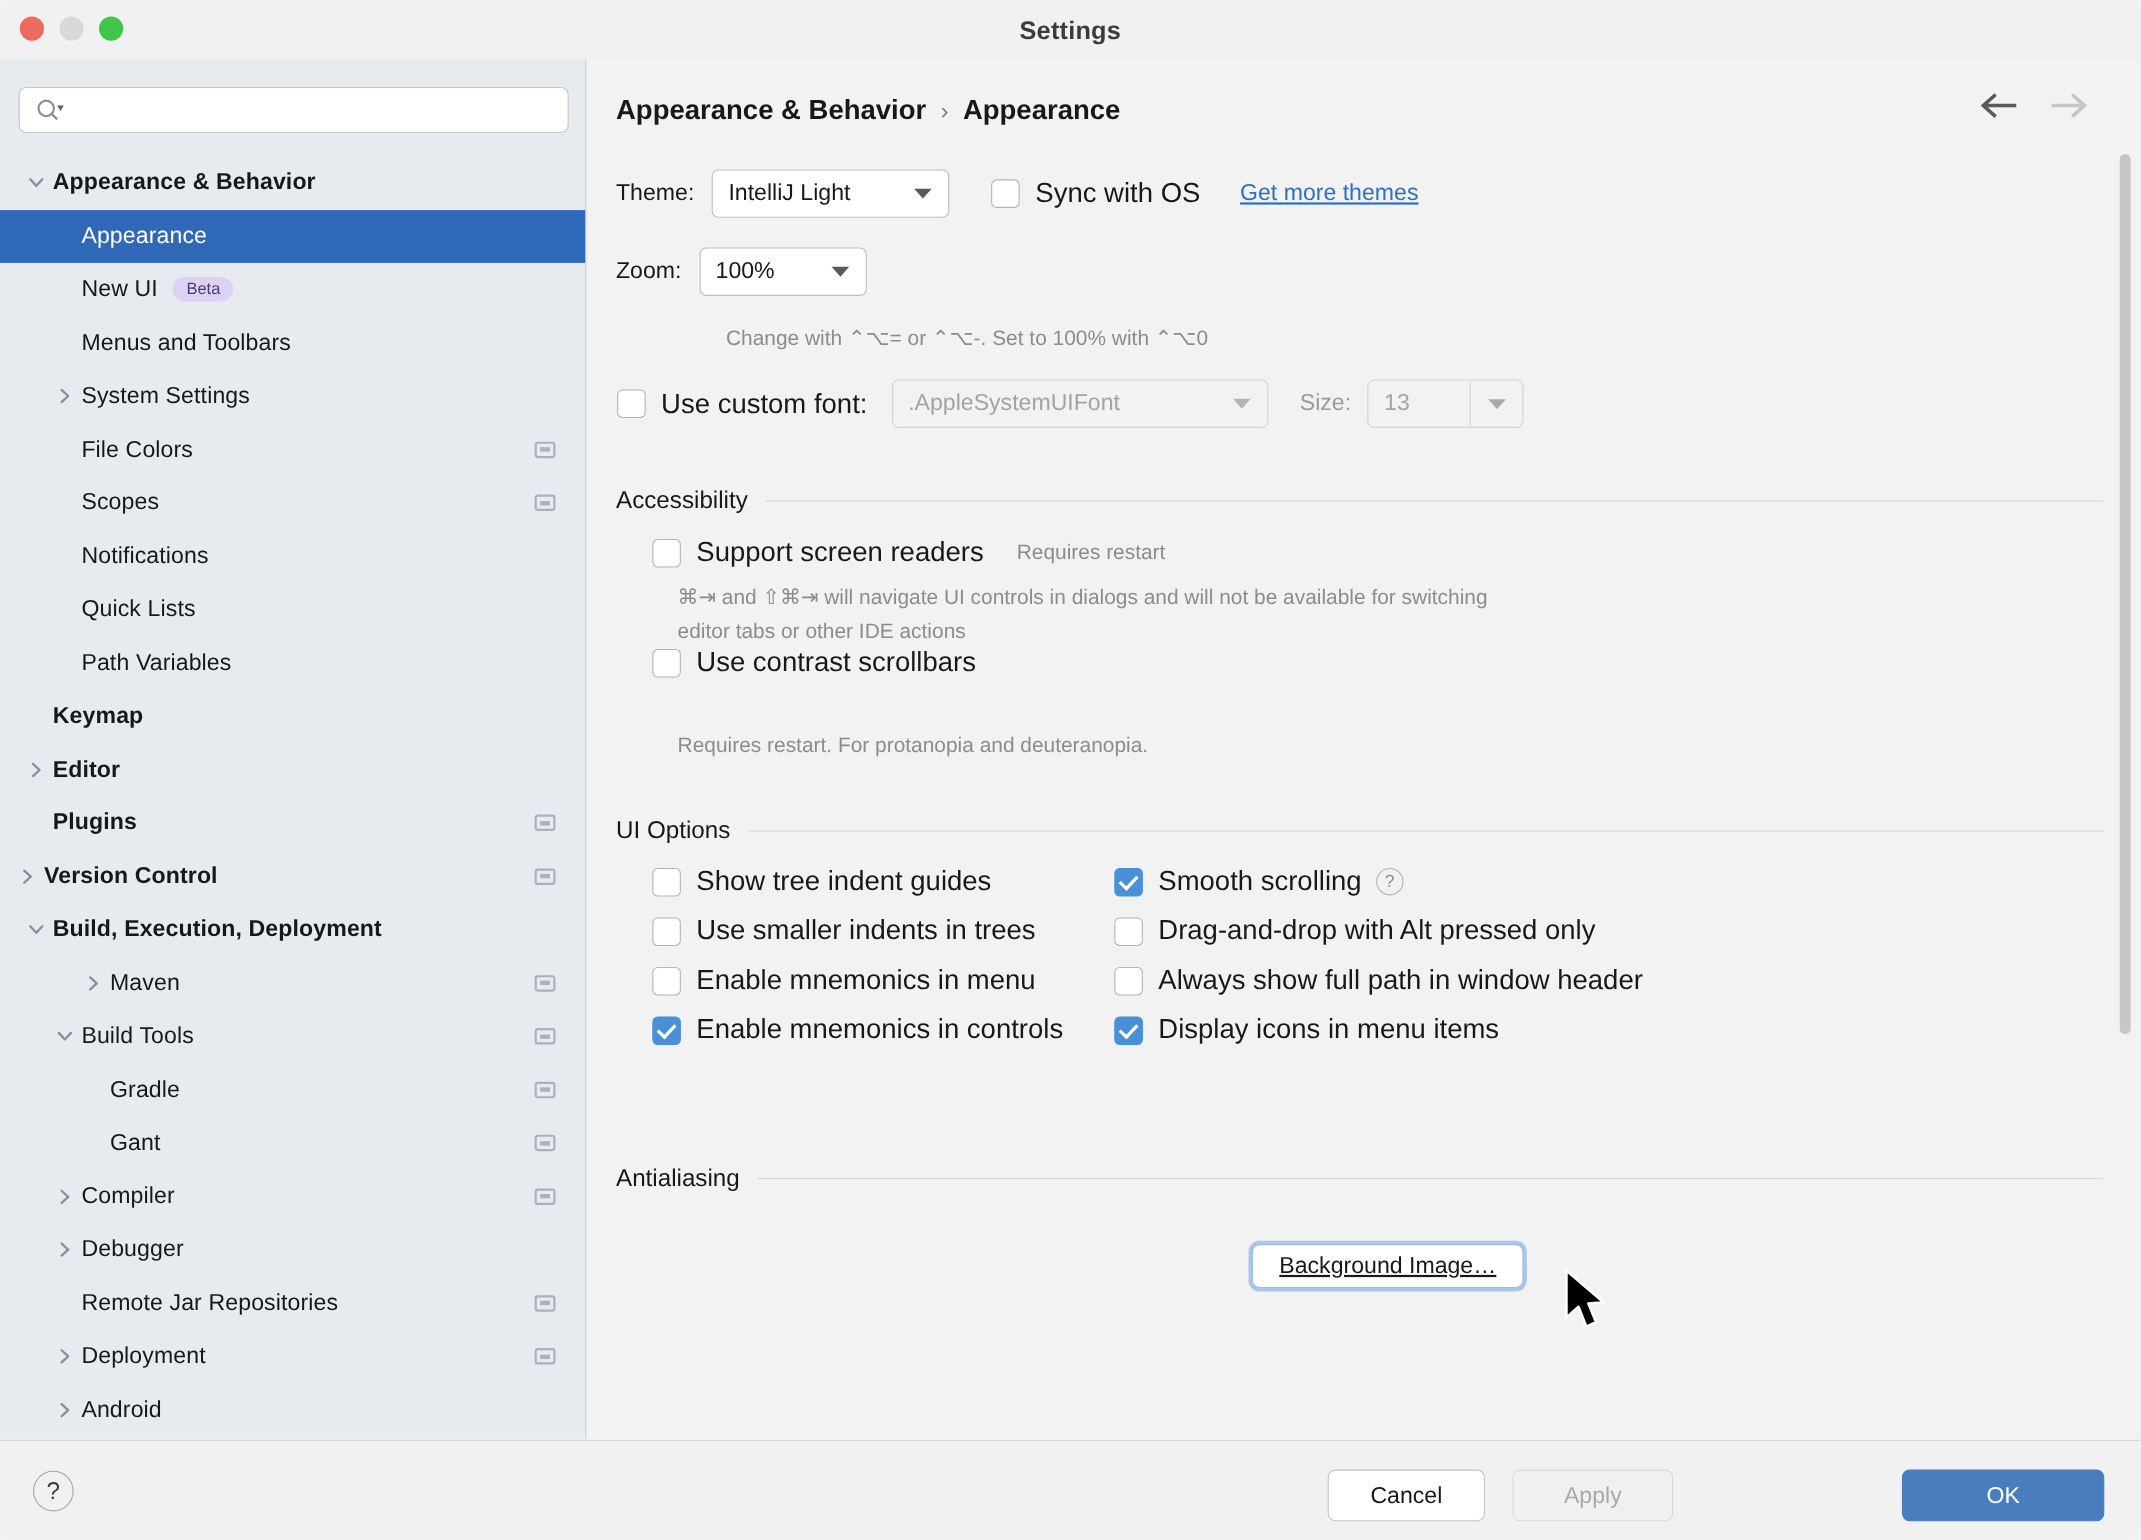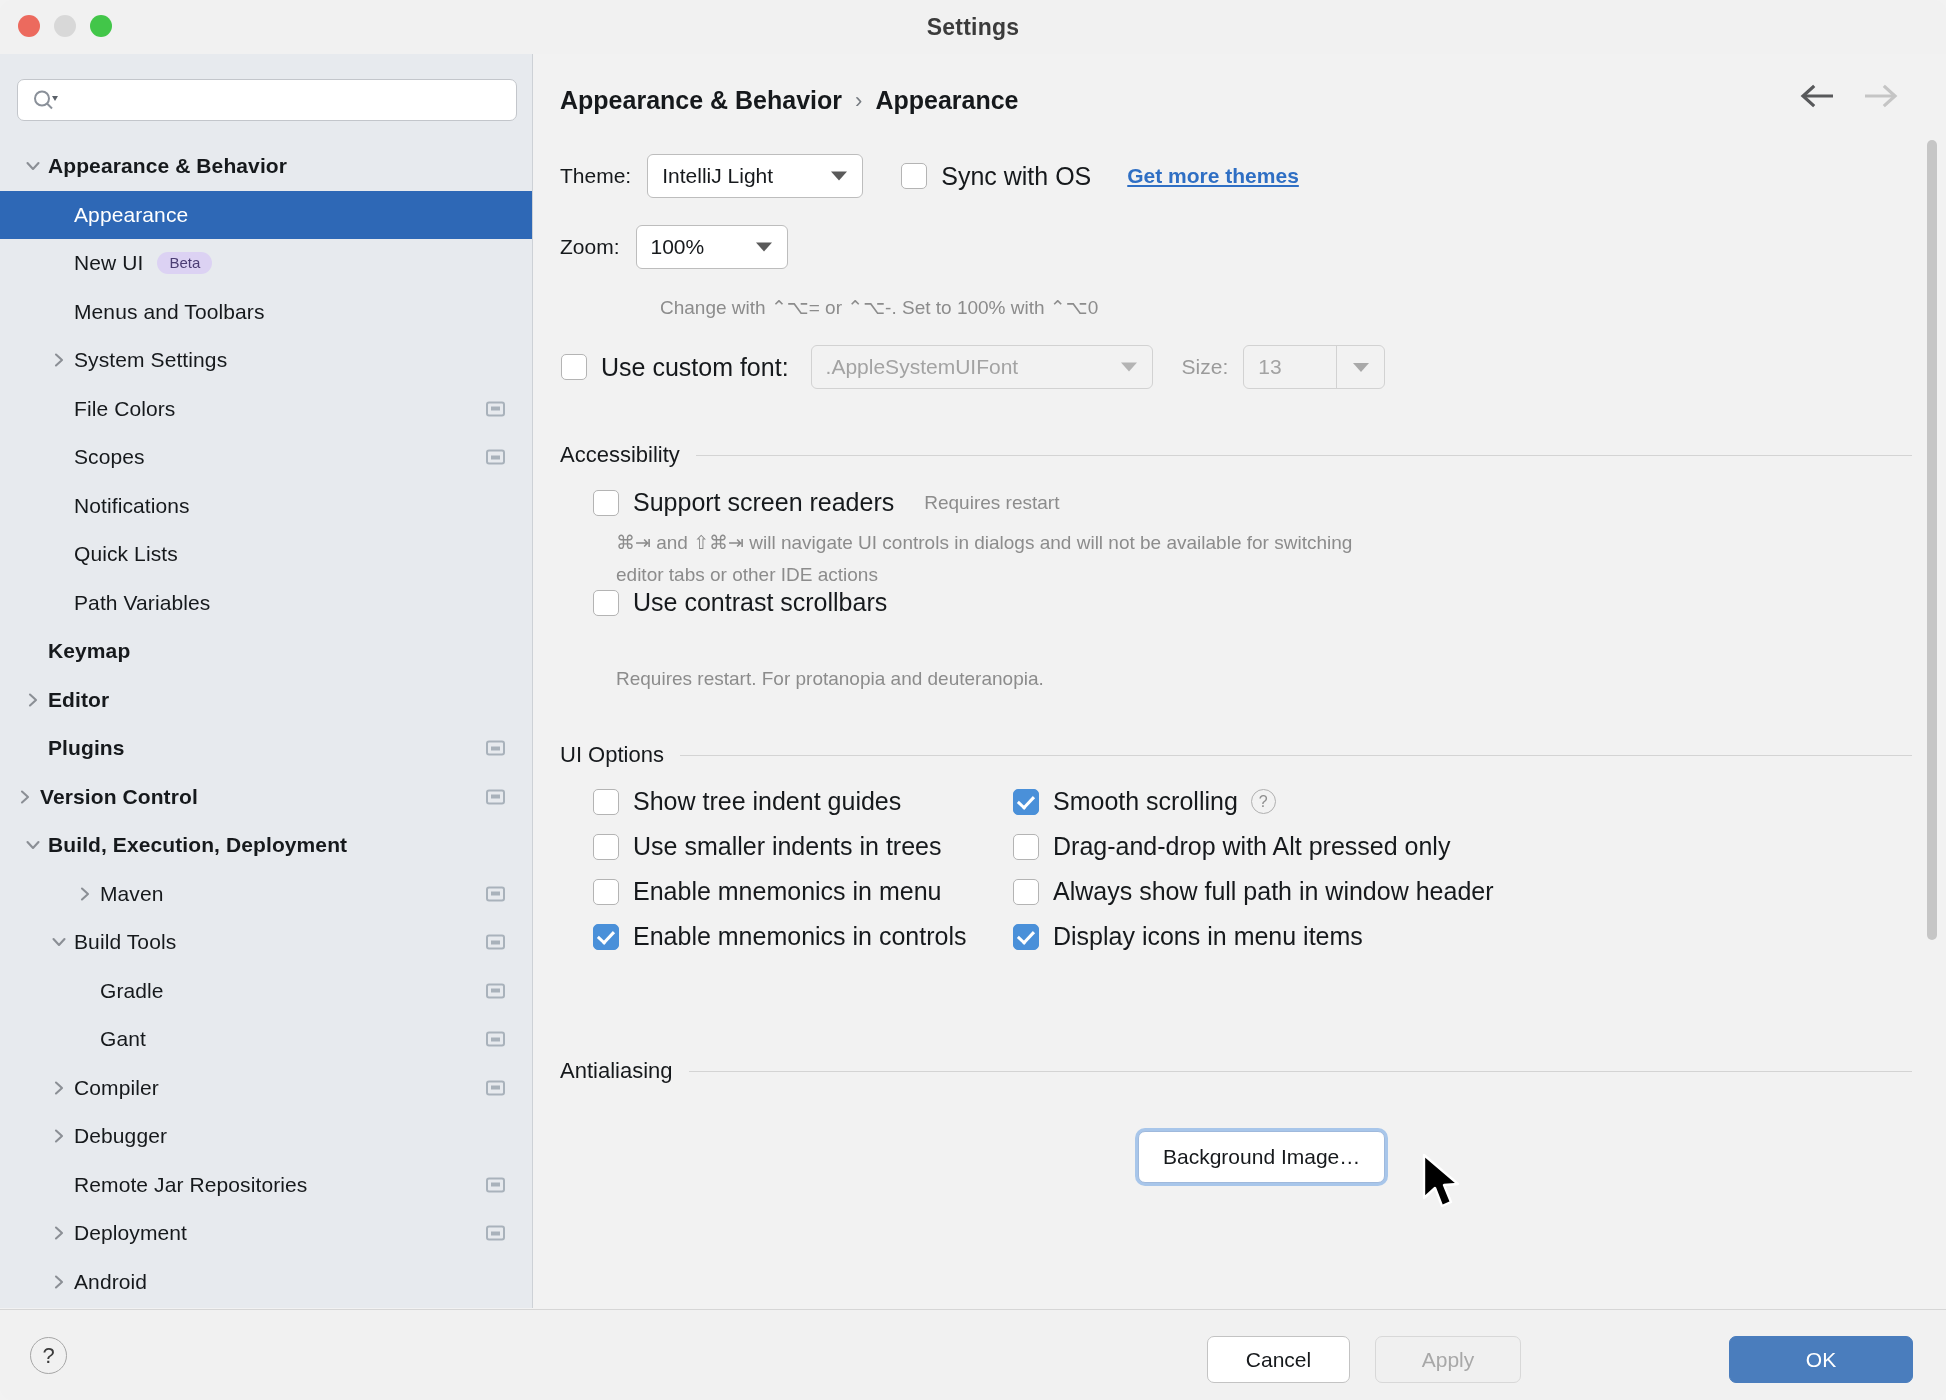--- a/index.html
+++ b/index.html
@@ -199,25 +199,25 @@
     width: 25px; height: 25px; border-radius: 50%;
     border: 1.5px solid #b0b0b0; color: #8e8e8e;
     font-size: 16px; display: inline-flex;
     align-items: center; justify-content: center;
     margin-left: 13px;
   }
 
   
   .bgbtn {
     position: absolute; left: 604px; top: 1077px;
-    height: 52px; padding: 0 24px;
+    height: 40px; padding: 0 24px;
     background: #ffffff; border: 1px solid #9fb9dc; border-radius: 7px;
     box-shadow: 0 0 0 3px #a8c6ea;
     display: flex; align-items: center;
-    font-size: 21px; color: #16191c;
+    font-size: 21px; color: #16191c; text-decoration: underline;
   }
 
   
   .cursor { position: absolute; left: 888px; top: 1100px; }
 
   
   .footer {
     position: absolute; left: 0; top: 1309px;
     width: 1946px; height: 91px;
     background: #f1f1f1;
@@ -479,21 +479,21 @@
     <div class="scrollbar"></div>
 
     <div class="row" style="left:26px; top:100px;">
       <span class="lbl">Theme:</span>
       <div class="combo" style="width:216px; margin-left:16px;">
         <span>IntelliJ Light</span>
         <span class="caret"></span>
       </div>
       <span class="cb" style="margin-left:38px;"></span>
       <span class="cb-label">Sync with OS</span>
-      <a class="link" style="margin-left:36px;font-weight:bold;" href="#">Get more themes</a>
+      <a class="link" style="margin-left:36px;" href="#">Get more themes</a>
     </div>
 
     <div class="row" style="left:26px; top:171px;">
       <span class="lbl">Zoom:</span>
       <div class="combo" style="width:152px; margin-left:16px;">
         <span>100%</span>
         <span class="caret"></span>
       </div>
     </div>
     <div class="row" style="left:126px; top:242px;">

